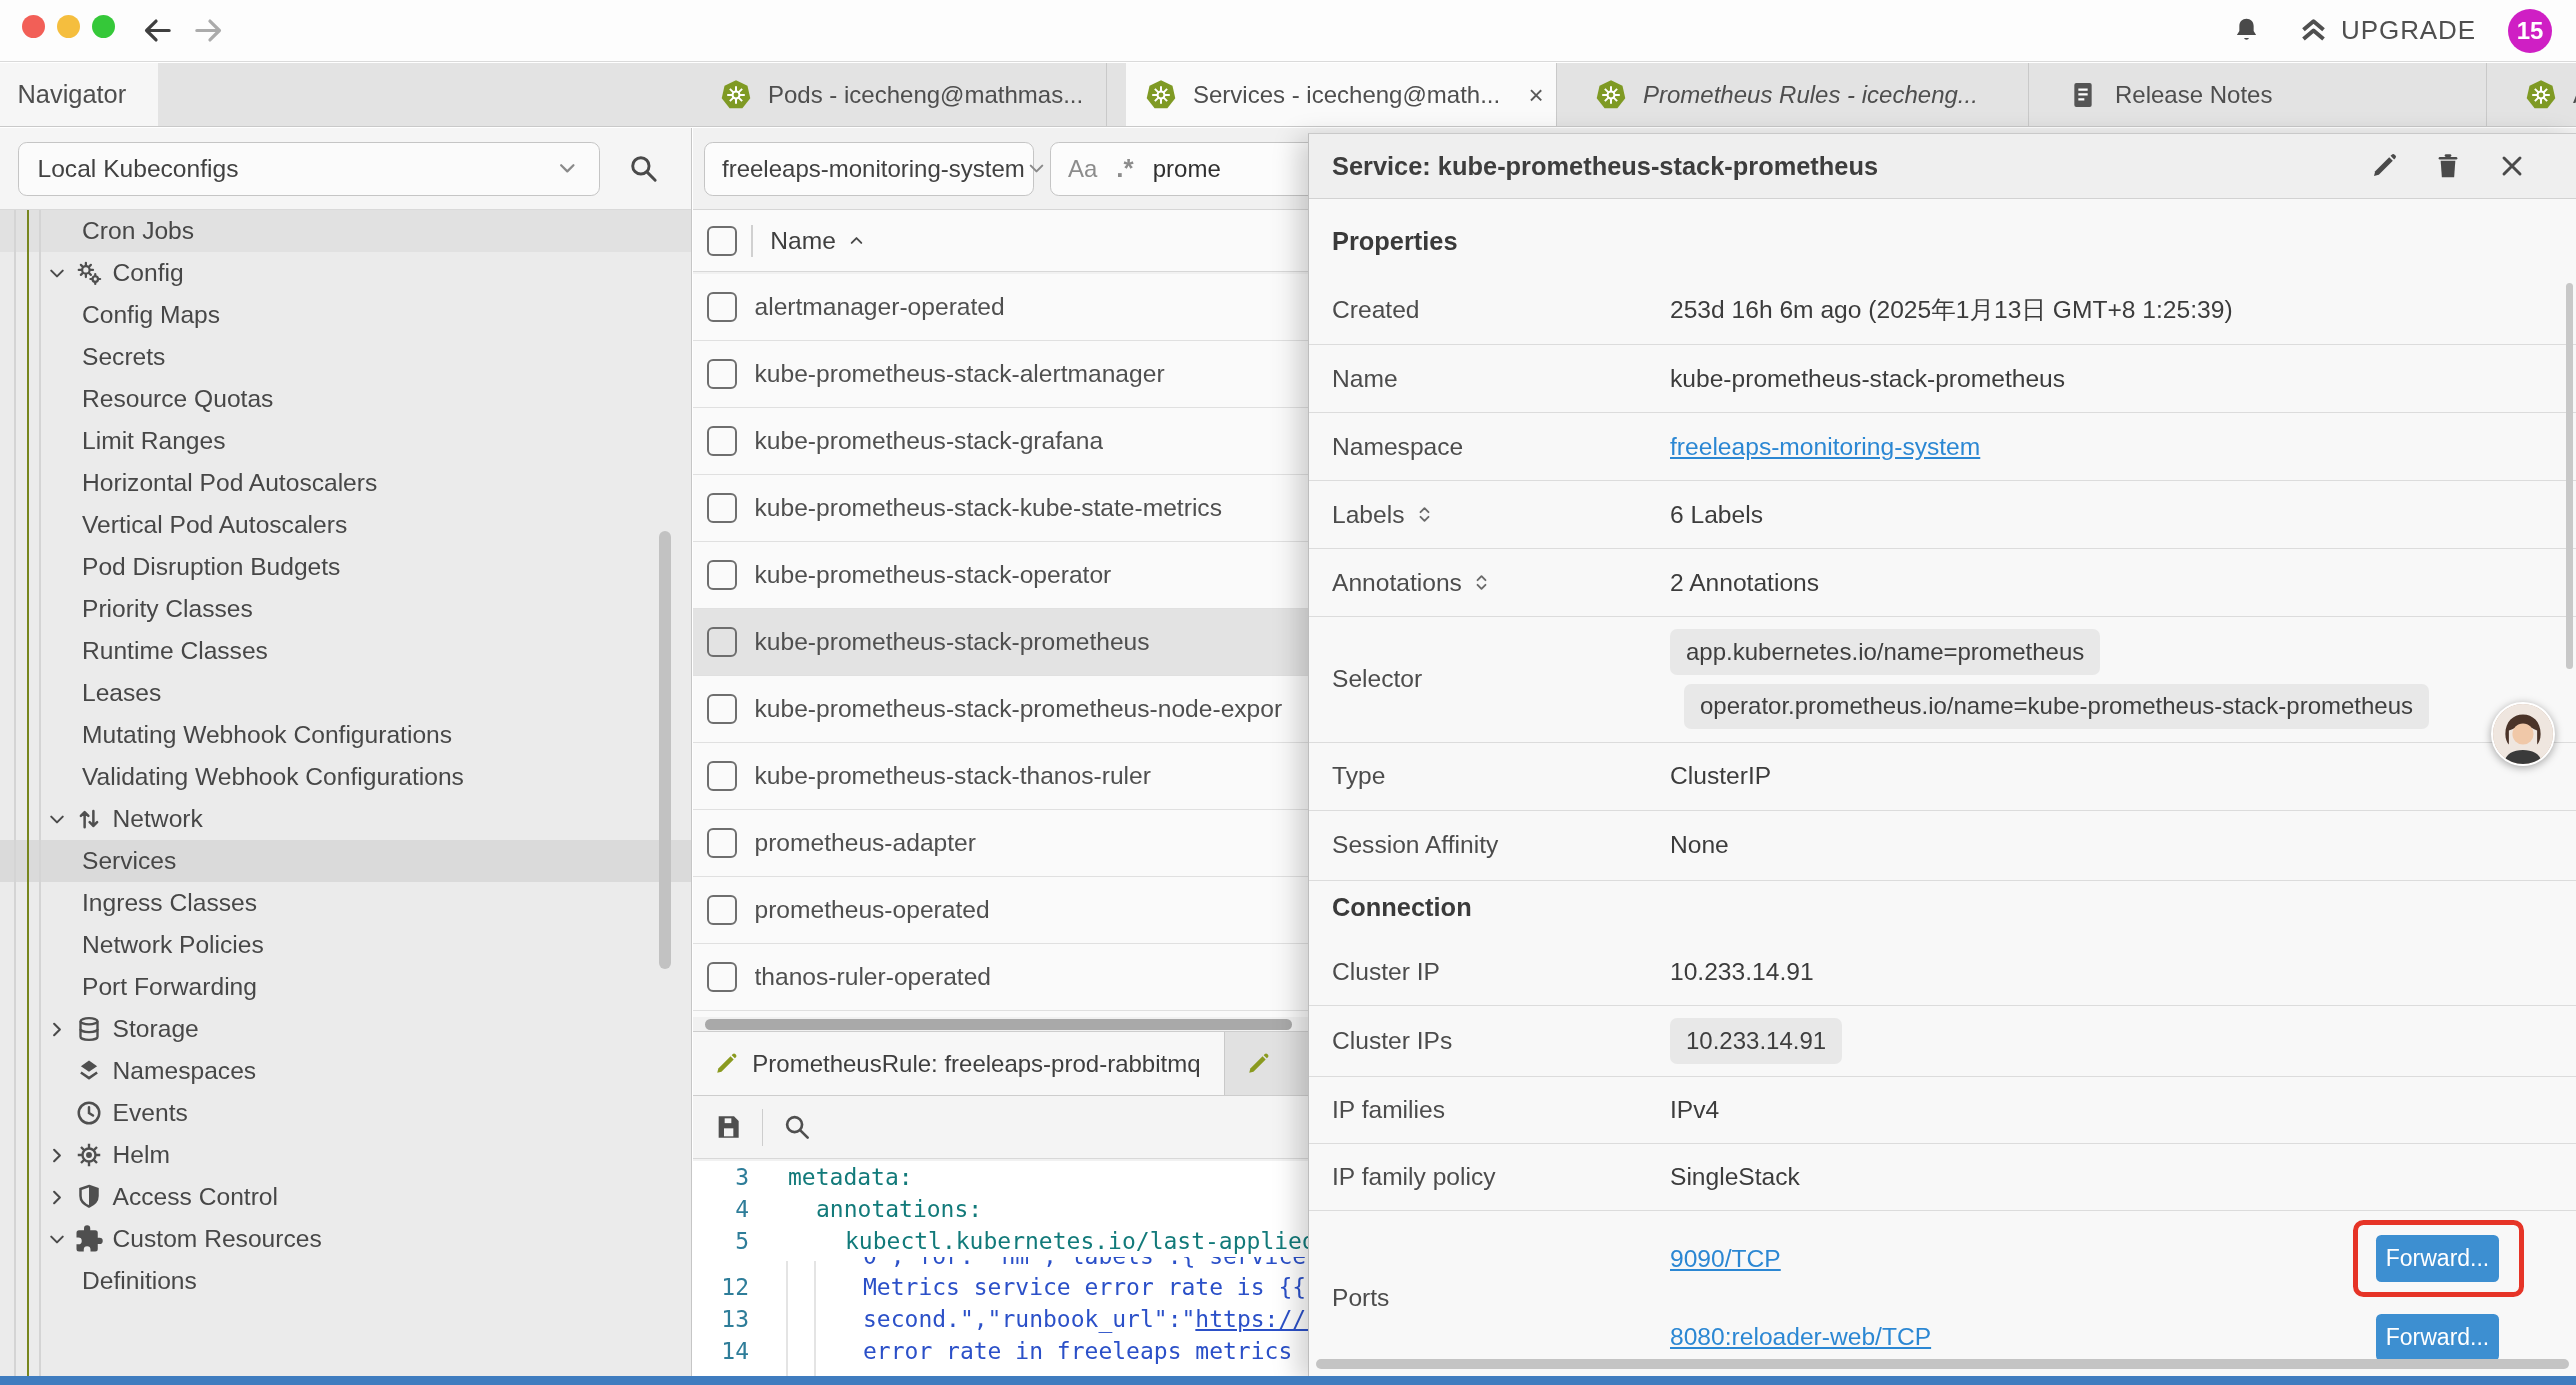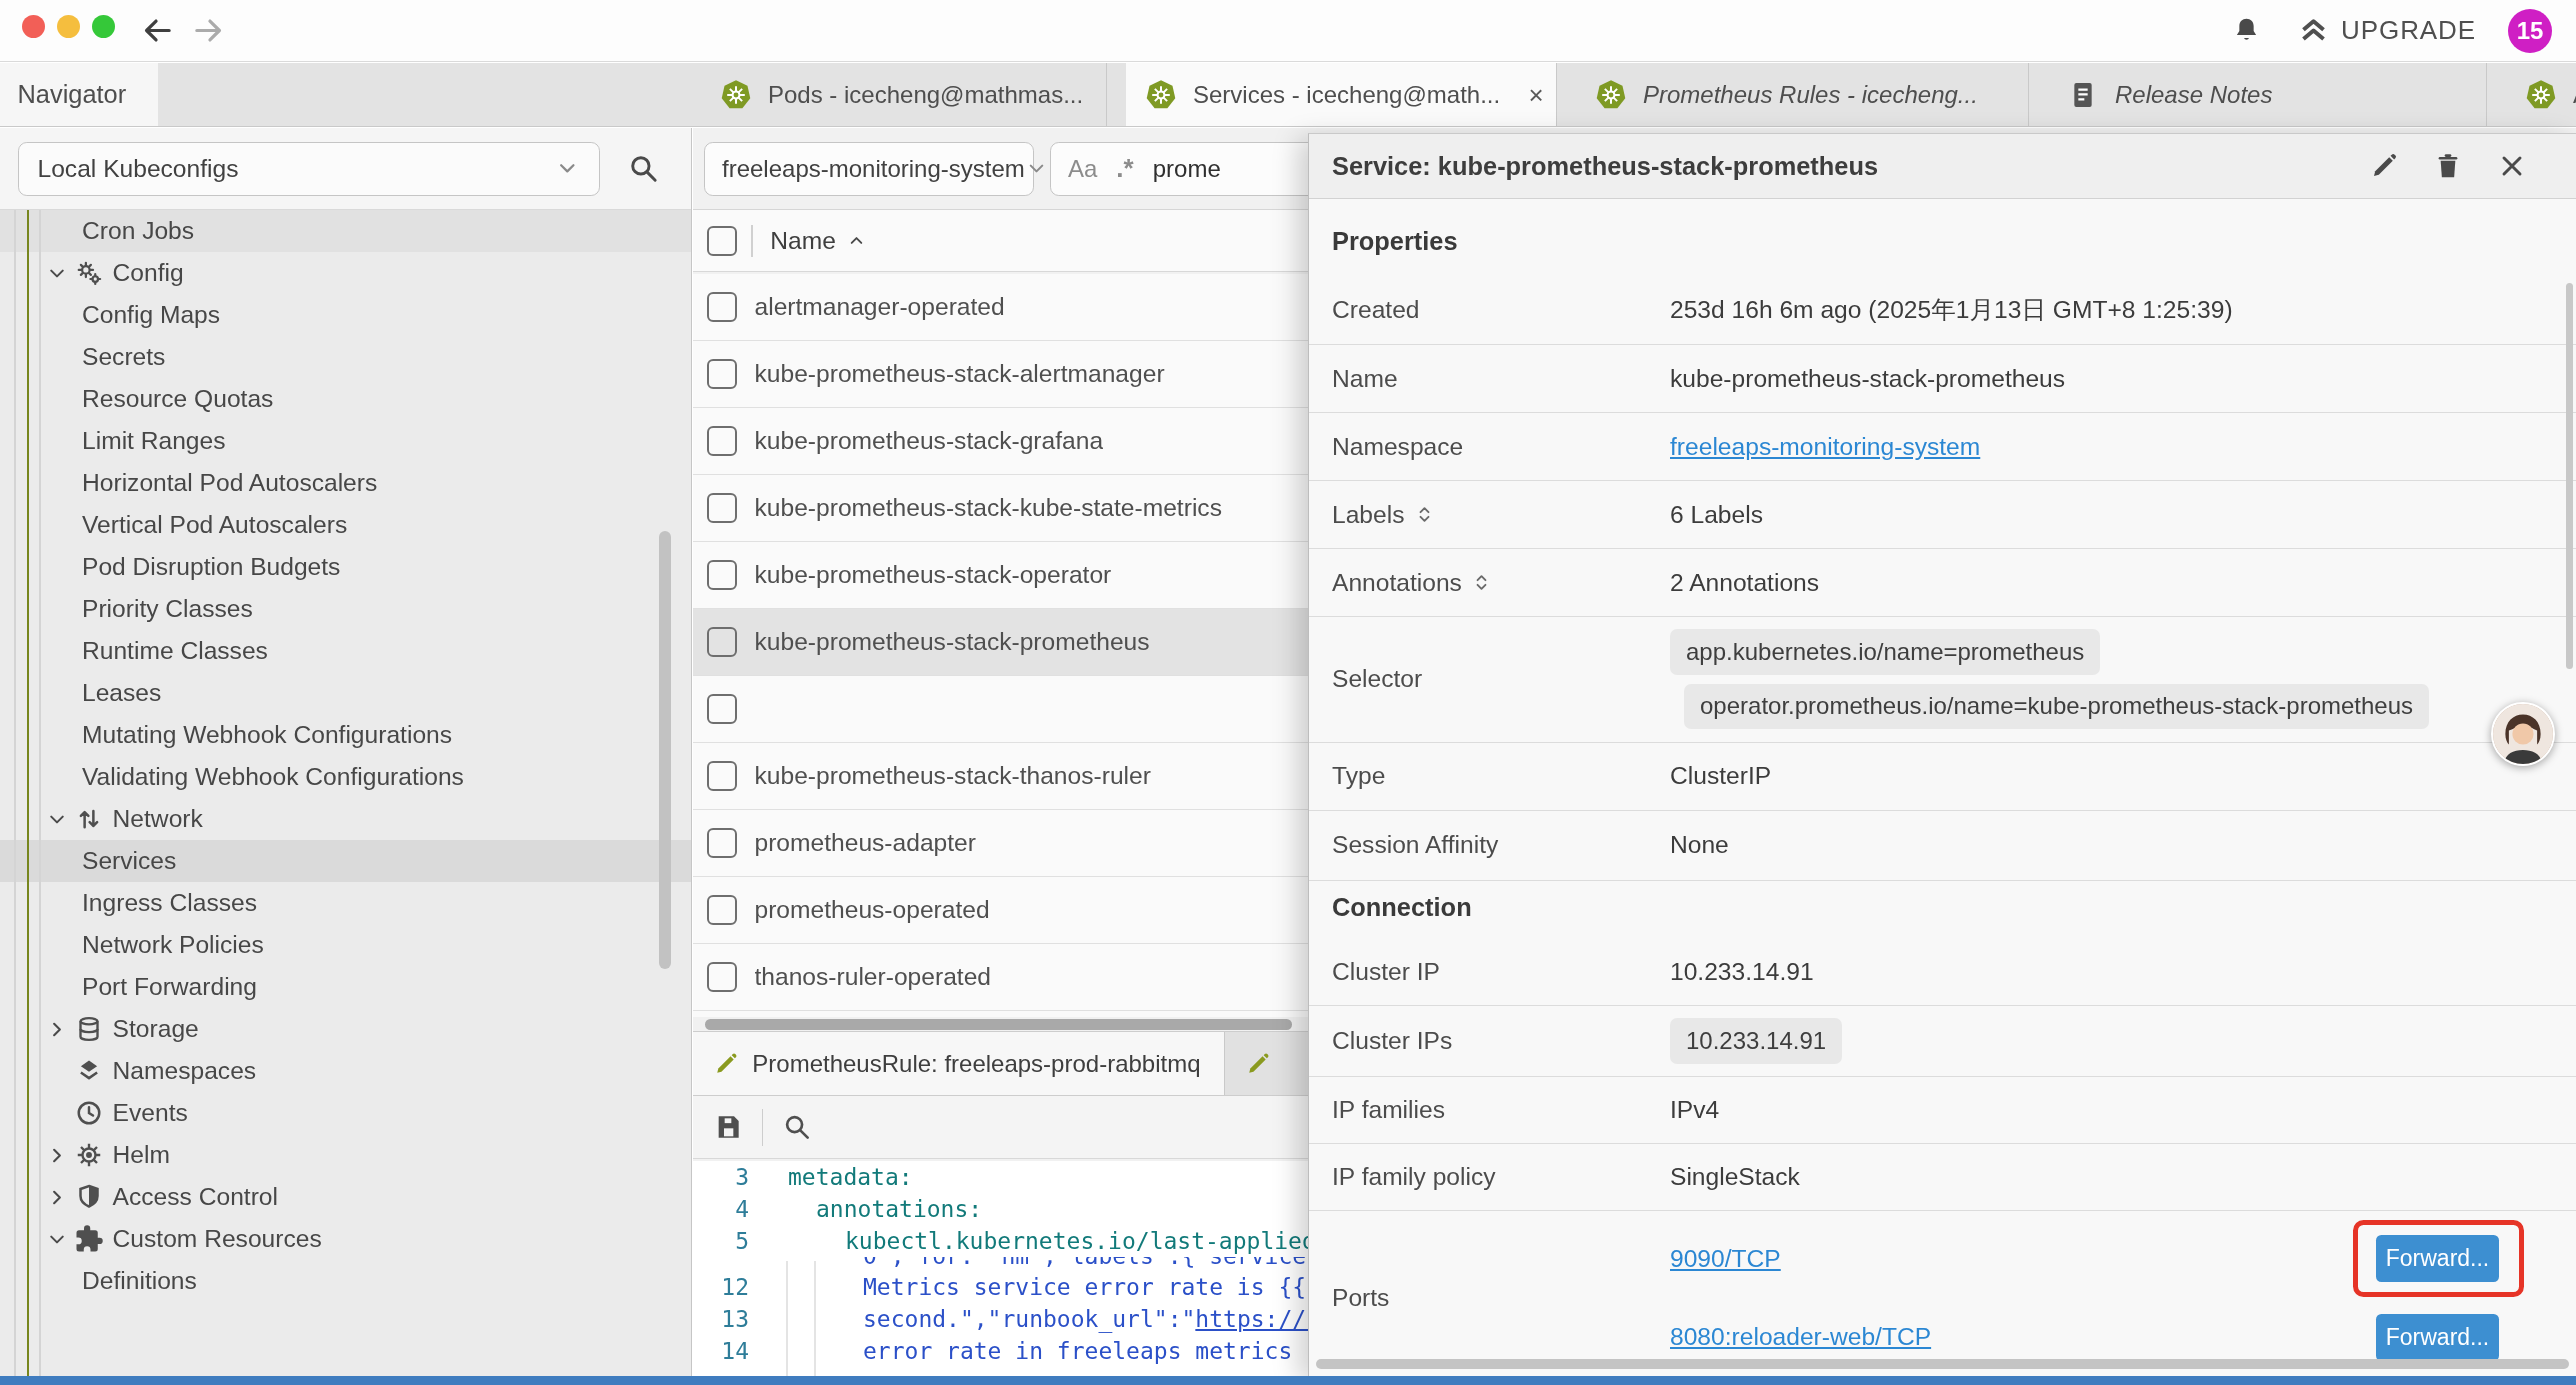--- a/index.html
+++ b/index.html
@@ -213,21 +213,21 @@
             <svg viewBox="0 0 24 24">
               <polygon points="12,1 20.6,5.1 22.7,14.4 16.8,21.9 7.2,21.9 1.3,14.4 3.4,5.1" fill="#7f9a24"></polygon>
               <g stroke="#fff" stroke-width="1.5">
                 <path d="M12 5.4v13.2M5.4 12h13.2M7.4 7.4l9.2 9.2M16.6 7.4l-9.2 9.2"></path>
               </g>
               <circle cx="12" cy="12" r="2.6" fill="#7f9a24" stroke="#fff" stroke-width="1.5"></circle>
             </svg>
           </span>
           <span class="mtab-label">Prometheus Rules - icecheng...</span>
         </div>
-        <div class="mtab" style="width: 439px; flex: 0 0 439px; font-style: italic;">
+        <div class="mtab" style="width: 439px; flex: 0 0 439px;">
           <span class="ic ">
             <svg viewBox="0 0 24 24">
               <rect x="5.5" y="3" width="13" height="18" rx="1.5" fill="#555"></rect>
               <g stroke="#fff" stroke-width="1.7">
                 <path d="M8.5 8h7M8.5 11.6h7M8.5 15.2h4.5"></path>
               </g>
             </svg>
           </span>
           <span class="mtab-label">Release Notes</span>
         </div>
@@ -477,20 +477,21 @@
         <div class="trow">
           <span class="cb"></span>
           <span class="rlabel">kube-prometheus-stack-operator</span>
         </div>
         <div class="trow selected">
           <span class="cb"></span>
           <span class="rlabel">kube-prometheus-stack-prometheus</span>
         </div>
         <div class="trow">
           <span class="cb"></span>
+          <span class="rlabel">kube-prometheus-stack-prometheus-node-expor</span>
         </div>
         <div class="trow">
           <span class="cb"></span>
           <span class="rlabel">kube-prometheus-stack-thanos-ruler</span>
         </div>
         <div class="trow">
           <span class="cb"></span>
           <span class="rlabel">prometheus-adapter</span>
         </div>
         <div class="trow">

